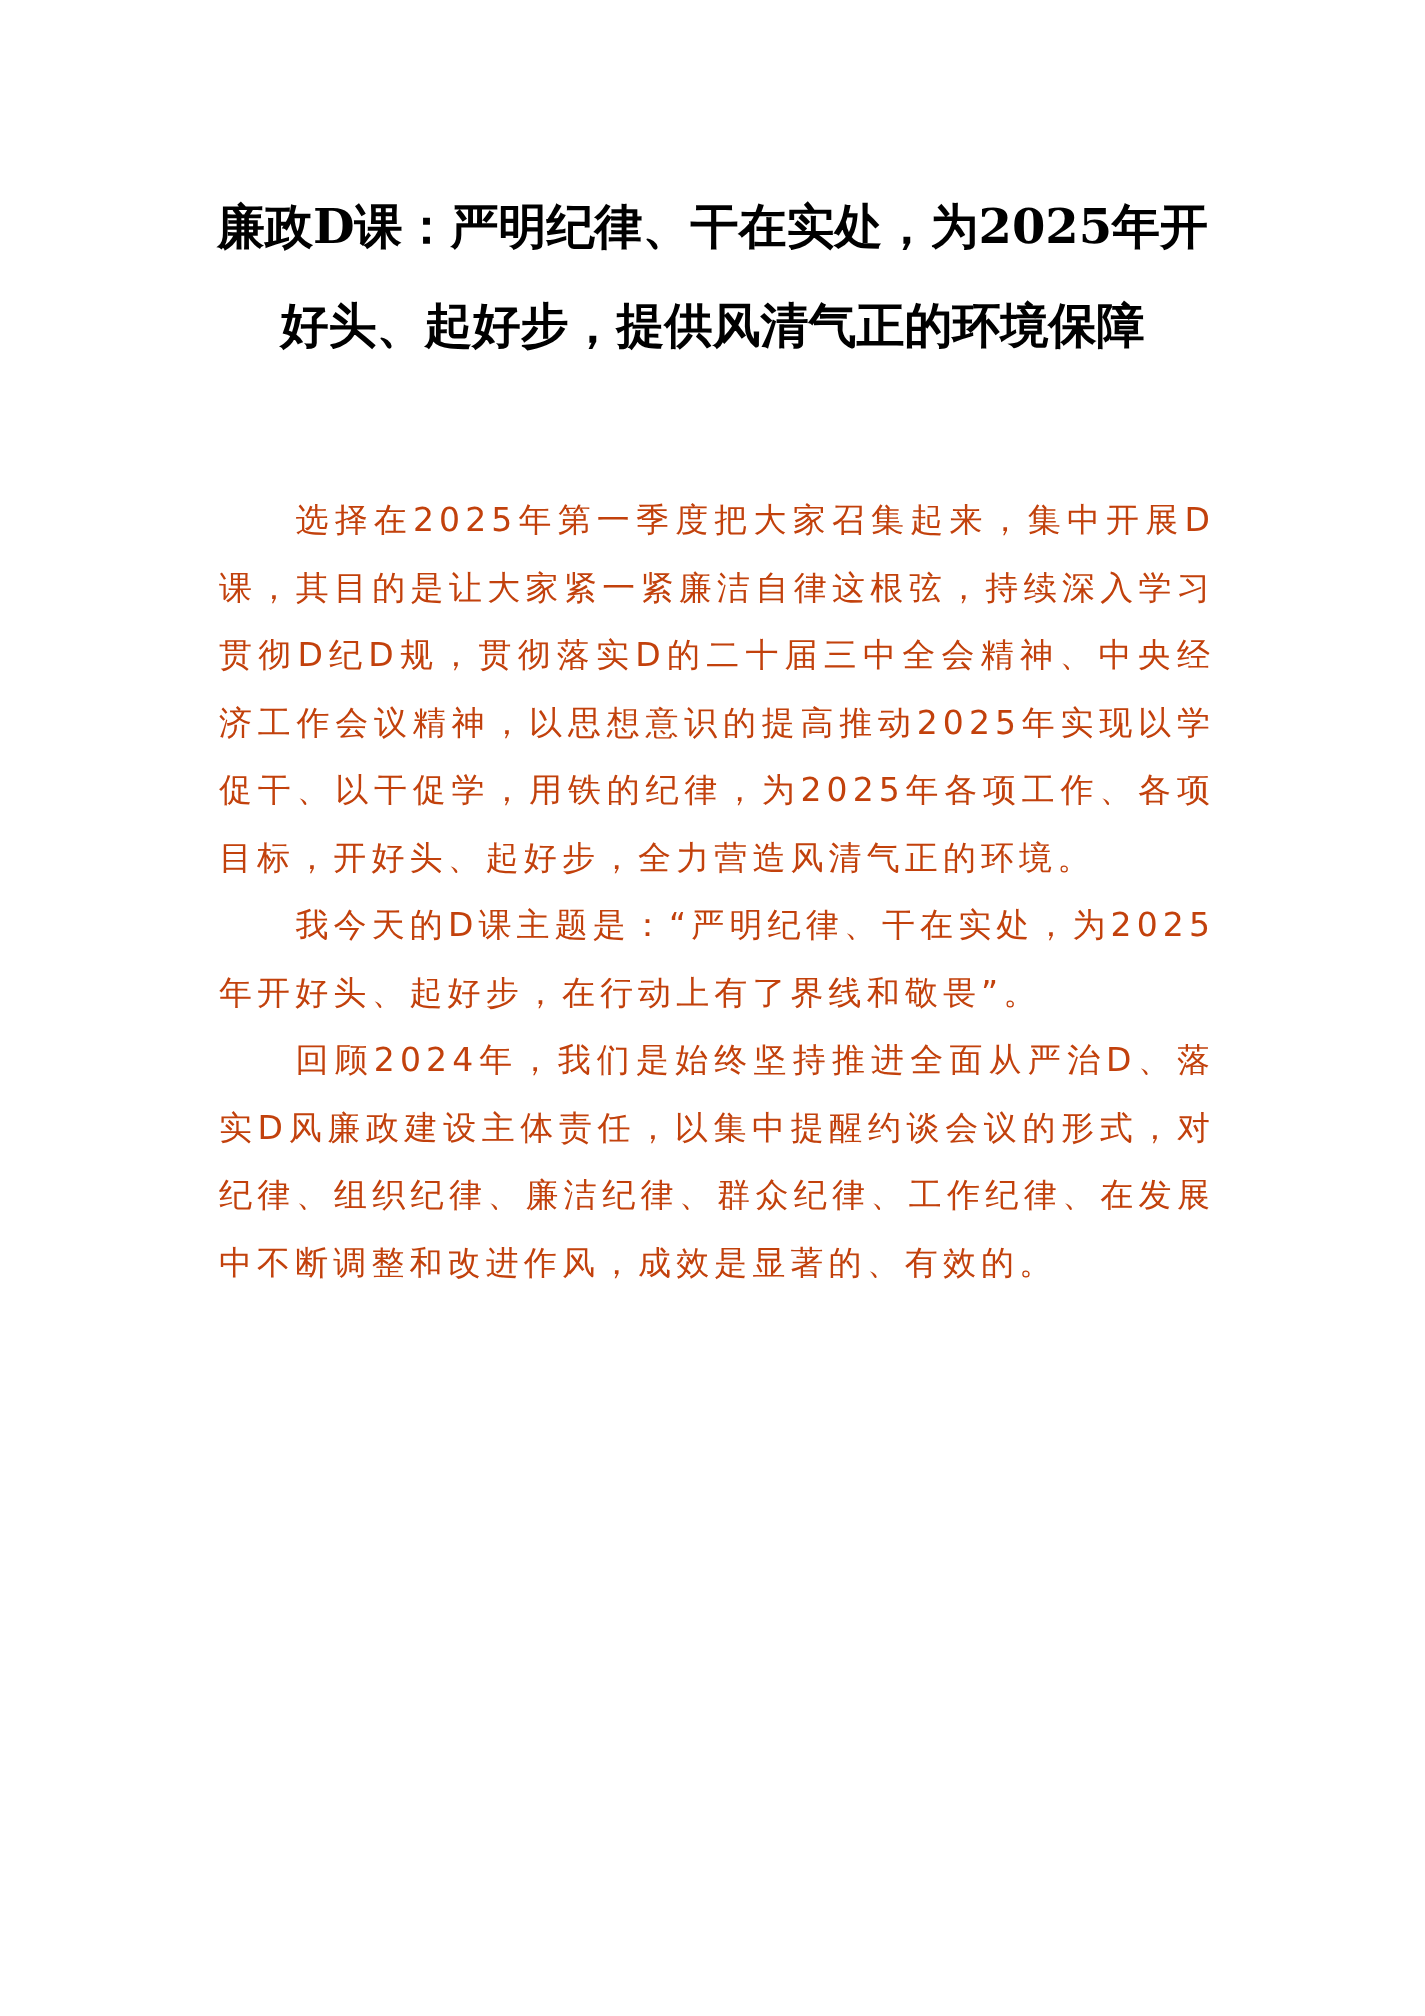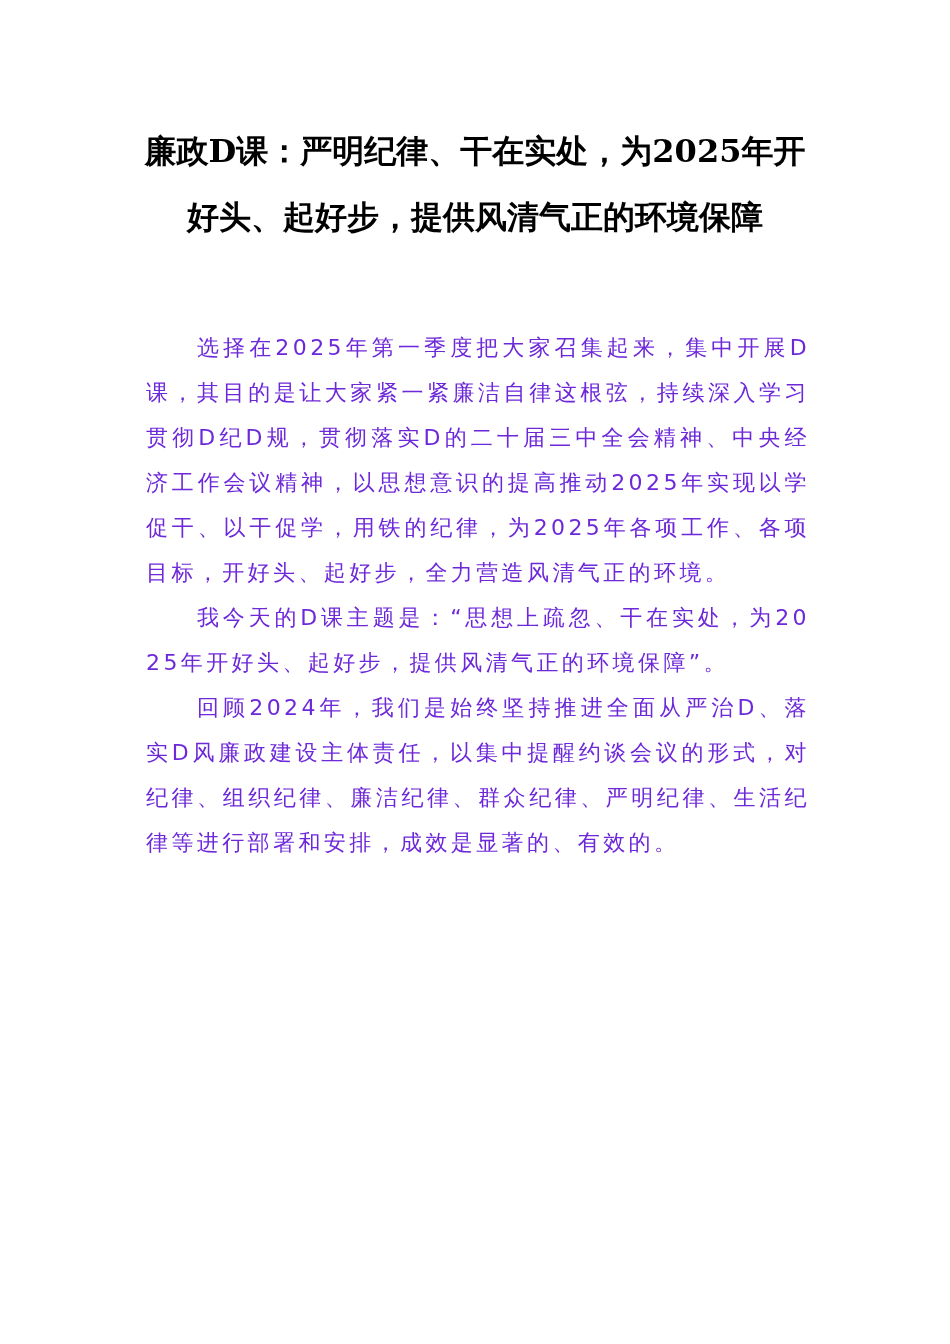--- a/index.html
+++ b/index.html
@@ -16,34 +16,34 @@
     font-size: 32px;
     line-height: 66px;
     color: #000;
     letter-spacing: 0px;
   }
   .body {
     position: absolute; left: 146px; top: 325px; width: 664px;
     font-family: "DejaVu Sans", "Liberation Serif", serif;
     font-size: 22px;
     line-height: 45px;
-    color: #6d28d9;
+    color: #c2410c;
   }
   .para {
     margin: 0;
     text-indent: 51px;
     text-align: justify;
     text-justify: inter-character;
     letter-spacing: 3.4px;
     word-break: break-all;
   }
 </style>
 </head>
 <body>
 
 <div class="page">
   <div class="title">廉政D课：严明纪律、干在实处，为2025年开好头、起好步，提供风清气正的环境保障</div>
   <div class="body">
     <p class="para">选择在2025年第一季度把大家召集起来，集中开展D课，其目的是让大家紧一紧廉洁自律这根弦，持续深入学习贯彻D纪D规，贯彻落实D的二十届三中全会精神、中央经济工作会议精神，以思想意识的提高推动2025年实现以学促干、以干促学，用铁的纪律，为2025年各项工作、各项目标，开好头、起好步，全力营造风清气正的环境。</p>
-    <p class="para">我今天的D课主题是：“思想上疏忽、干在实处，为2025年开好头、起好步，提供风清气正的环境保障”。</p>
-    <p class="para">回顾2024年，我们是始终坚持推进全面从严治D、落实D风廉政建设主体责任，以集中提醒约谈会议的形式，对纪律、组织纪律、廉洁纪律、群众纪律、严明纪律、生活纪律等进行部署和安排，成效是显著的、有效的。</p>
+    <p class="para">我今天的D课主题是：“严明纪律、干在实处，为2025年开好头、起好步，在行动上有了界线和敬畏”。</p>
+    <p class="para">回顾2024年，我们是始终坚持推进全面从严治D、落实D风廉政建设主体责任，以集中提醒约谈会议的形式，对纪律、组织纪律、廉洁纪律、群众纪律、工作纪律、在发展中不断调整和改进作风，成效是显著的、有效的。</p>
   </div>
 </div>
 
 </body></html>

